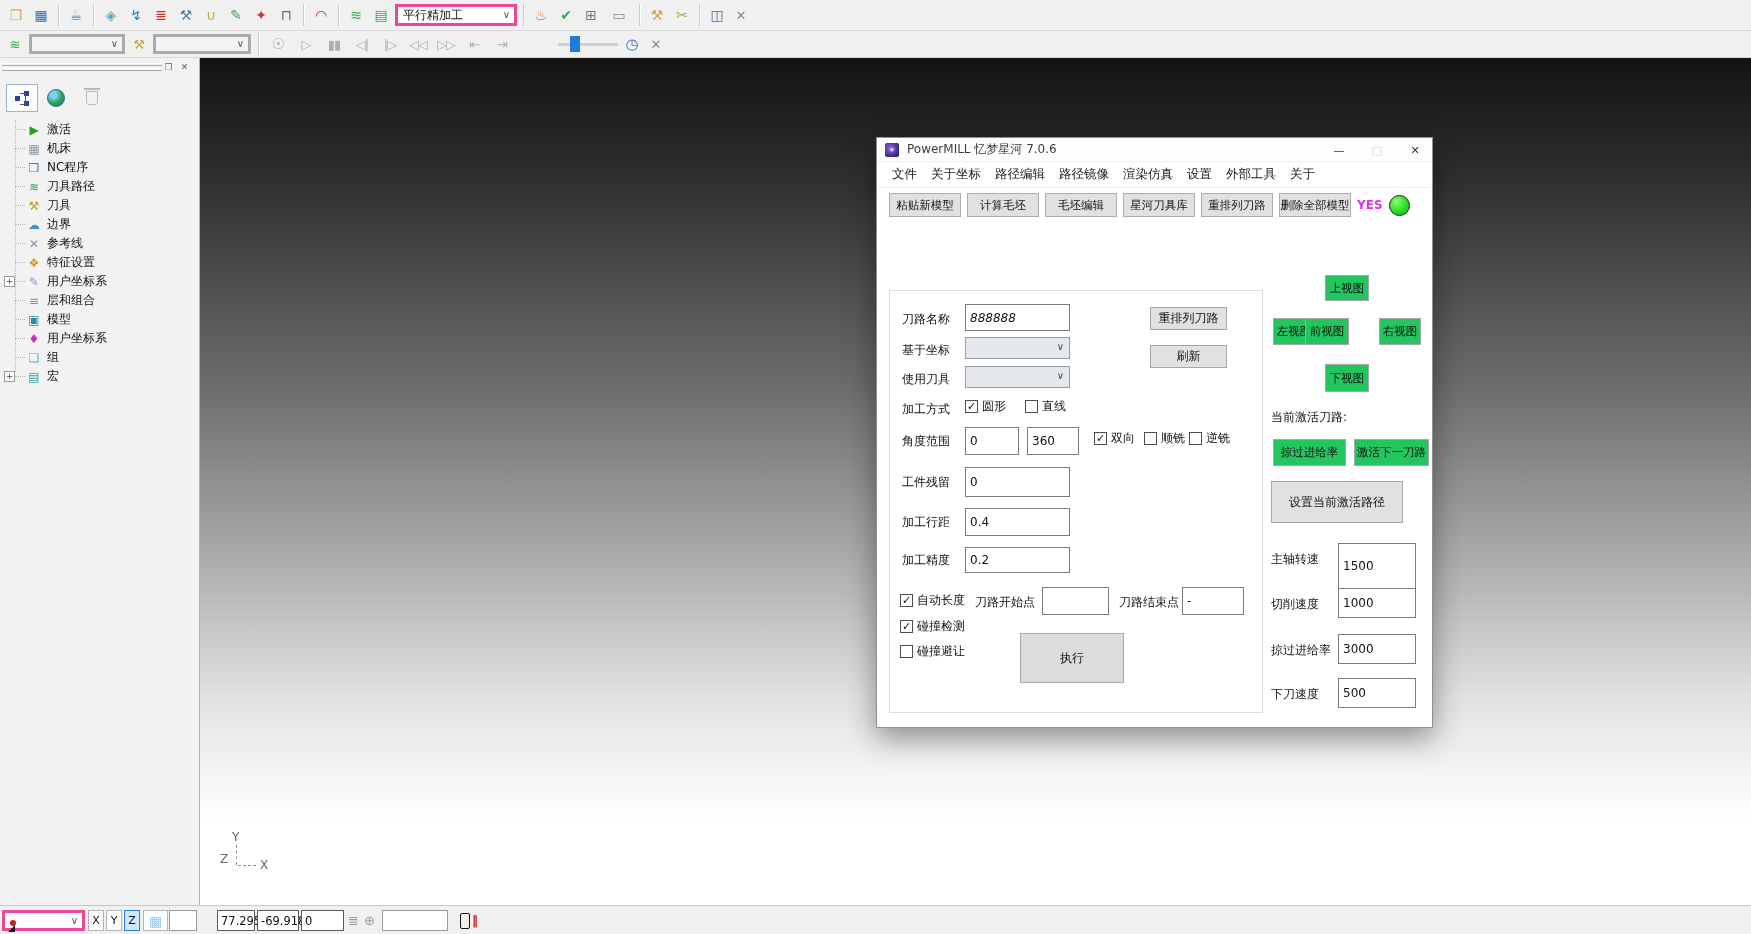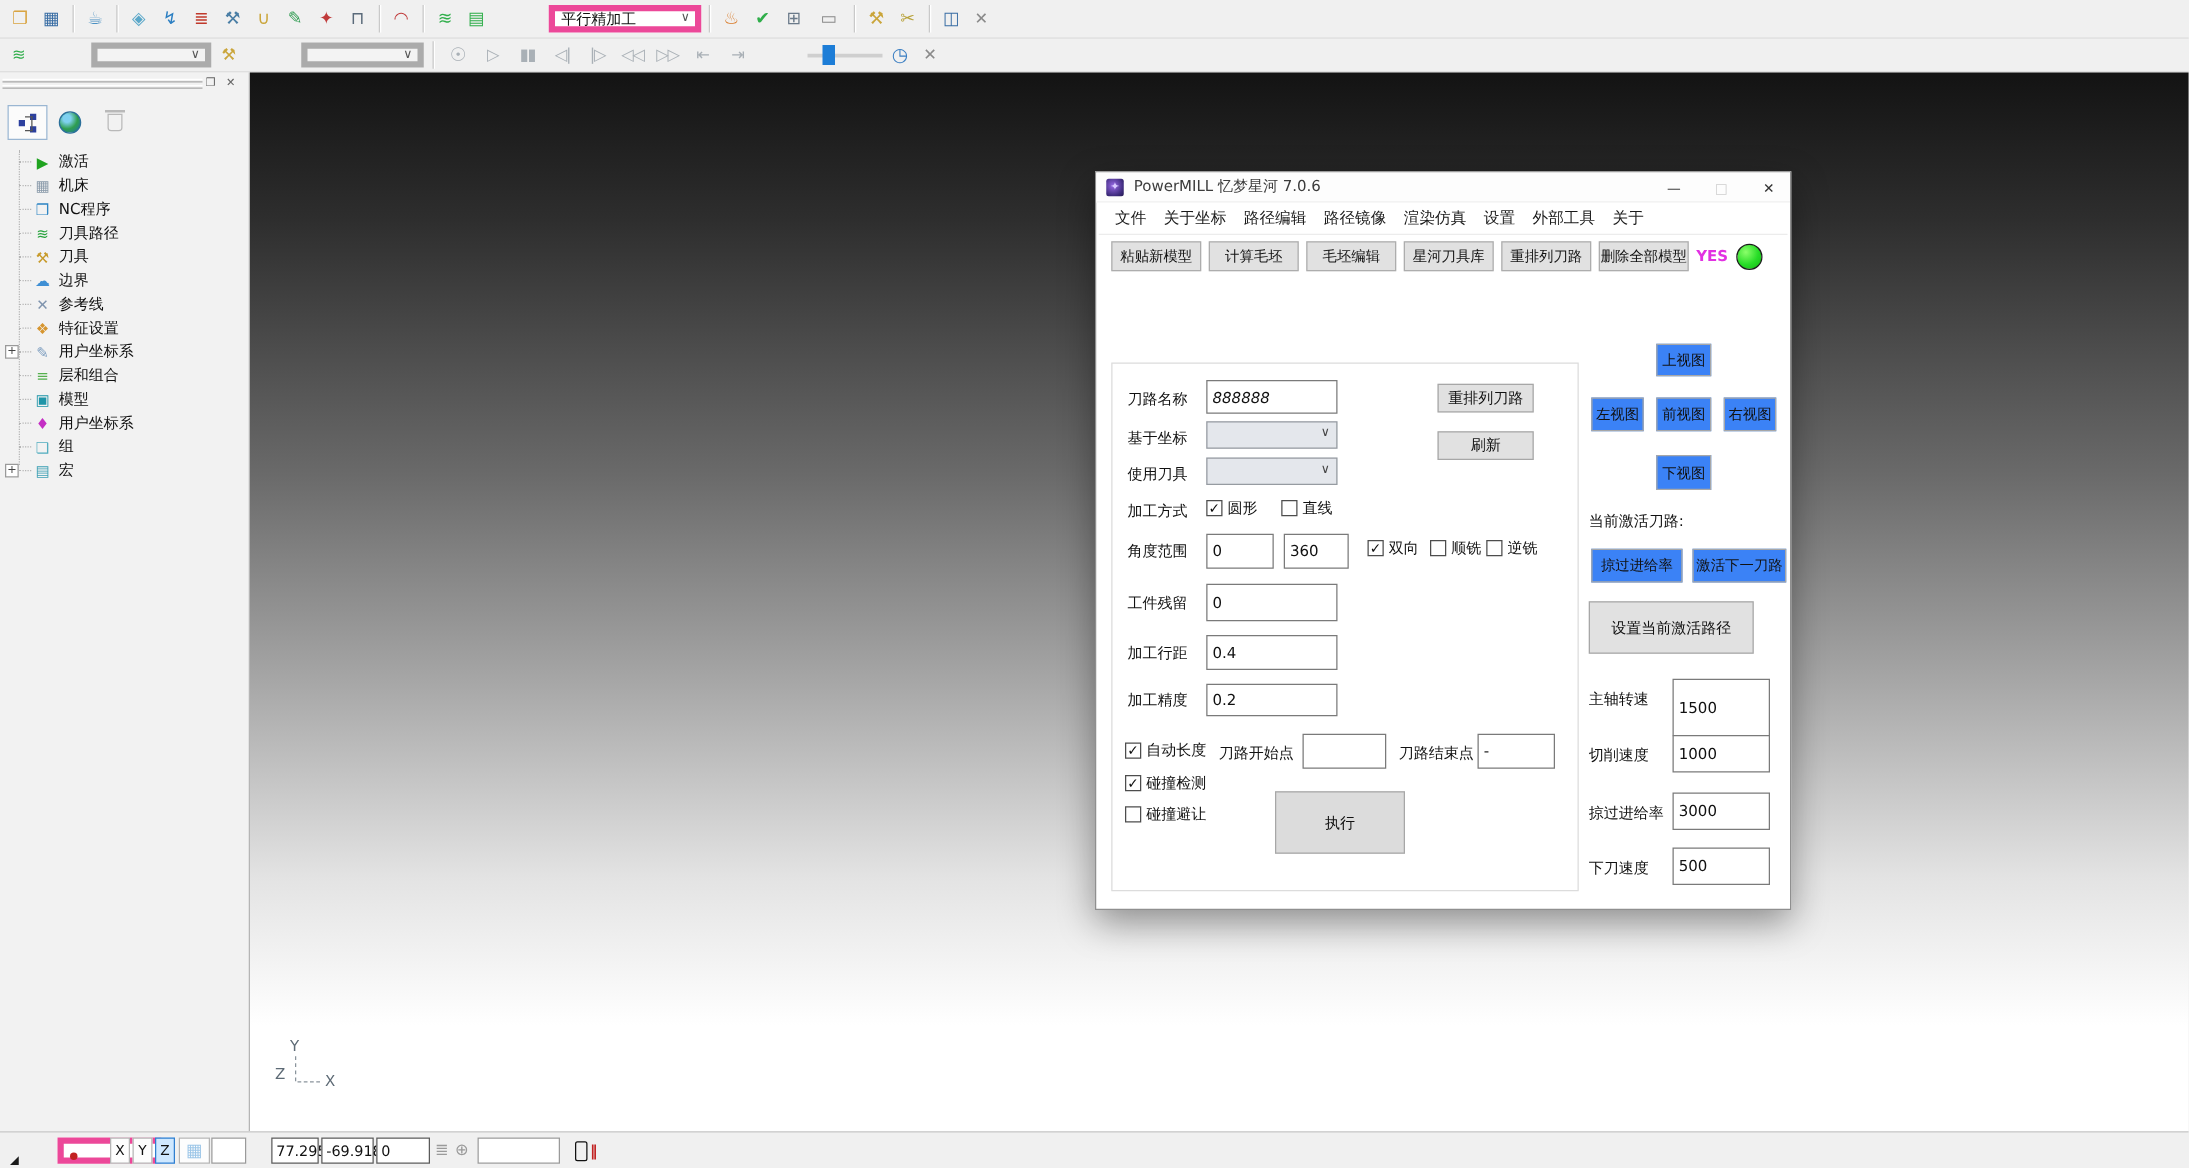--- a/index.html
+++ b/index.html
@@ -7,21 +7,21 @@
   body { font-family:"DejaVu Sans","Liberation Sans",sans-serif; background:#f0f0f0; overflow:hidden; }
   #root { position:relative; width:1751px; height:934px; background:#f0f0f0; }
 
   
   .toolbar { position:absolute; left:0; right:0; background:#f0f0f0; display:flex; align-items:center; }
   #tb-top { top:0; height:31px; border-bottom:1px solid #d9d9d9; padding-left:5px; gap:3px; }
   #tb-sim { top:31px; height:27px; border-bottom:1px solid #d9d9d9; padding-left:5px; gap:4px; }
   .ticon { width:22px; height:22px; display:flex; align-items:center; justify-content:center; font-size:14px; line-height:1; cursor:default; }
   .ticon.small { width:20px; height:20px; font-size:13px; }
   .sepv { width:1px; height:22px; background:#c9c9c9; box-shadow:1px 0 0 #fff; margin:0 3px; }
-  .combo { position:relative; background:#fff; border:5px solid #ec4899; height:22px; display:flex; align-items:center; font-size:12px; padding:0 18px 0 5px; color:#111;margin-left:44px; }
+  .combo { position:relative; background:#fff; border:3px solid #ec4899; height:22px; display:flex; align-items:center; font-size:12px; padding:0 18px 0 5px; color:#111; }
   .combo.gray { background:#f3f3f3; border-color:#ababab; color:#666; }
   .combo .chev { position:absolute; right:4px; top:50%; transform:translateY(-54%); font-size:10px; color:#555; }
   .transport { font-size:13px; color:#a9b0b6; letter-spacing:-1px; width:24px; text-align:center; }
   .slider { position:relative; width:60px; height:18px; }
   .slider .track { position:absolute; left:0; right:0; top:8px; height:3px; background:#cfcfcf; }
   .slider .handle { position:absolute; left:12px; top:1px; width:10px; height:16px; background:#1d7dd7; }
 
   
   #explorer { position:absolute; left:0; top:58px; width:200px; height:847px; background:#f2f2f2; border-right:1px solid #b5b5b5; }
   .grip { position:absolute; left:2px; width:160px; height:3px; border-top:1px solid #ffffff; border-bottom:1px solid #a8a8a8; }
@@ -70,21 +70,21 @@
   .dtab { height:21px; padding:0 7px; font-size:12px; display:flex; align-items:center; background:#f0f0f0; border:1px solid #d9d9d9; border-bottom:none; color:#111; margin-right:1px; }
   .dtab.active { background:#fff; height:23px; border-color:#c0c0c0; }
   #tabpanel { position:absolute; left:12px; top:152px; width:374px; height:423px; border:1px solid #dcdcdc; background:#fff; }
   .flab { position:absolute; font-size:12px; color:#111; white-space:nowrap; }
   .fin { position:absolute; border:1px solid #7a7a7a; background:#fff; font-size:12px; padding:0 4px; font-family:inherit; color:#111; }
   .fcombo { position:absolute; background:#e4e7ec; border:1px solid #969ba1; height:22px; }
   .fcombo .chev { position:absolute; right:5px; top:3px; font-size:10px; color:#444; }
   .cb { position:absolute; display:flex; align-items:center; gap:4px; font-size:12px; color:#111; }
   .cbbox { width:13px; height:13px; border:1px solid #4d4d4d; background:#fff; font-size:11px; line-height:11px; text-align:center; color:#0c0c0c; }
   .bigbtn { position:absolute; background:#e1e1e1; border:1px solid #a7a7a7; font-size:12px; color:#111; display:flex; align-items:center; justify-content:center; }
-  .vbtn { position:absolute; background:#3b82f6; border:1px solid #a7a7a7; font-size:11.5px; color:#111; display:flex; align-items:center; justify-content:center; }
+  .vbtn { position:absolute; background:#22c55e; border:1px solid #a7a7a7; font-size:11.5px; color:#111; display:flex; align-items:center; justify-content:center; }
 
   
   #statusbar { position:absolute; left:0; bottom:0; width:1751px; height:29px; background:#f0f0f0; border-top:1px solid #c8c8c8; }
   .sb { position:absolute; top:4px; height:21px; }
   .sb-btn { width:16px; background:#fdfdfd; border:1px solid #b5b5b5; font-size:11px; display:flex; align-items:center; justify-content:center; color:#111; }
   .sb-btn.active { background:#cfe8ff; border:1.5px solid #2f7fd0; }
   .sb-field { background:#fff; border:1px solid #9a9a9a; }
   .sb-coord { background:#fff; border:1px solid #5a5a5a; font-size:11.5px; color:#111; display:flex; align-items:center; padding:0 3px; }
   .corner { position:absolute; left:8px; bottom:2px; width:0; height:0; border-left:7px solid transparent; border-bottom:7px solid #1a1a1a; }
   .phone { width:10px; height:16px; border:1.5px solid #111; border-radius:2px; }
@@ -357,21 +357,21 @@
       <div class="cb" style="left:10px;top:352px">
           <span class="cbbox"></span>
           <span>碰撞避让</span>
         </div>
 
       <div class="bigbtn" style="left:130px;top:342px;width:104px;height:50px;background:#dcdcdc">执行</div>
     </div>
 
     <div class="vbtn" style="left:448px;top:137px;width:44px;height:26px">上视图</div>
     <div class="vbtn" style="left:396px;top:180px;width:42px;height:27px">左视图</div>
-    <div class="vbtn" style="left:448px;top:180px;width:44px;height:27px">前视图</div>
+    <div class="vbtn" style="left:428px;top:180px;width:44px;height:27px">前视图</div>
     <div class="vbtn" style="left:502px;top:180px;width:42px;height:27px">右视图</div>
     <div class="vbtn" style="left:448px;top:226px;width:44px;height:28px">下视图</div>
 
     <span class="flab" style="left:394px;top:271px">当前激活刀路:</span>
     <div class="vbtn" style="left:396px;top:301px;width:73px;height:27px">掠过进给率</div>
     <div class="vbtn" style="left:477px;top:301px;width:75px;height:27px">激活下一刀路</div>
     <div class="bigbtn" style="left:394px;top:343px;width:132px;height:42px">设置当前激活路径</div>
 
     <span class="flab" style="left:394px;top:413px">主轴转速</span>
     <input class="fin" style="left: 461px; top: 405px; width: 78px; height: 46px;" value="1500">

